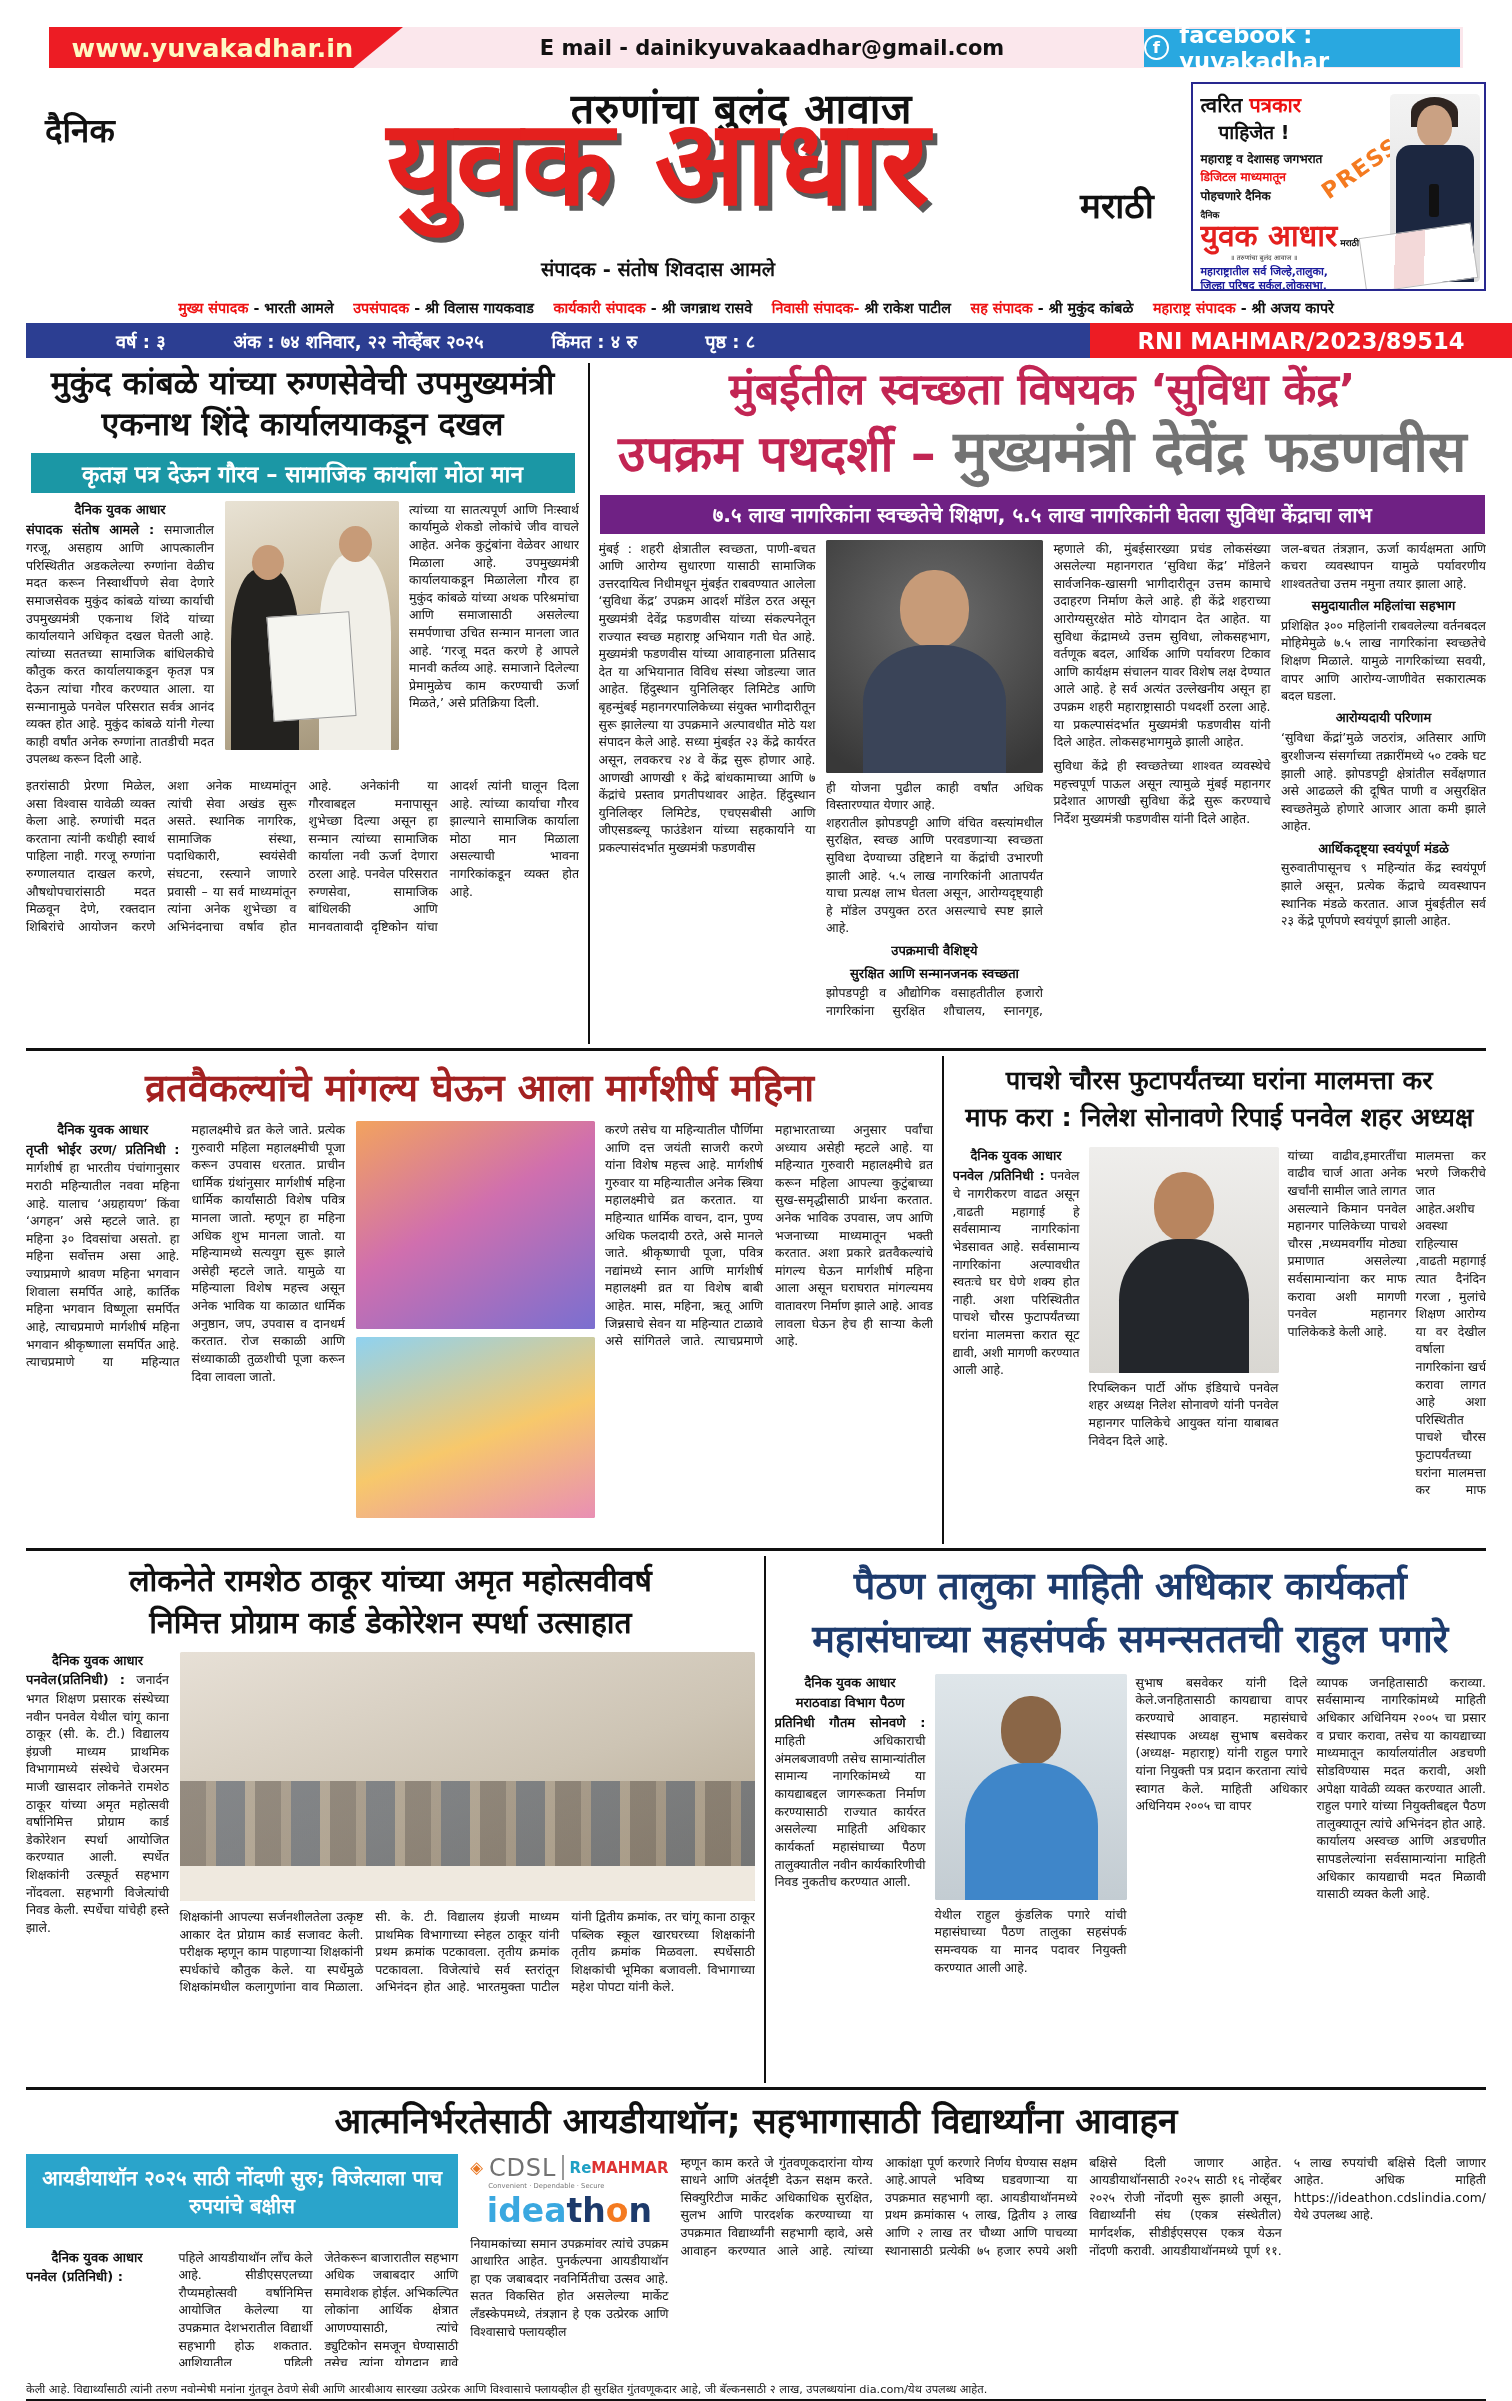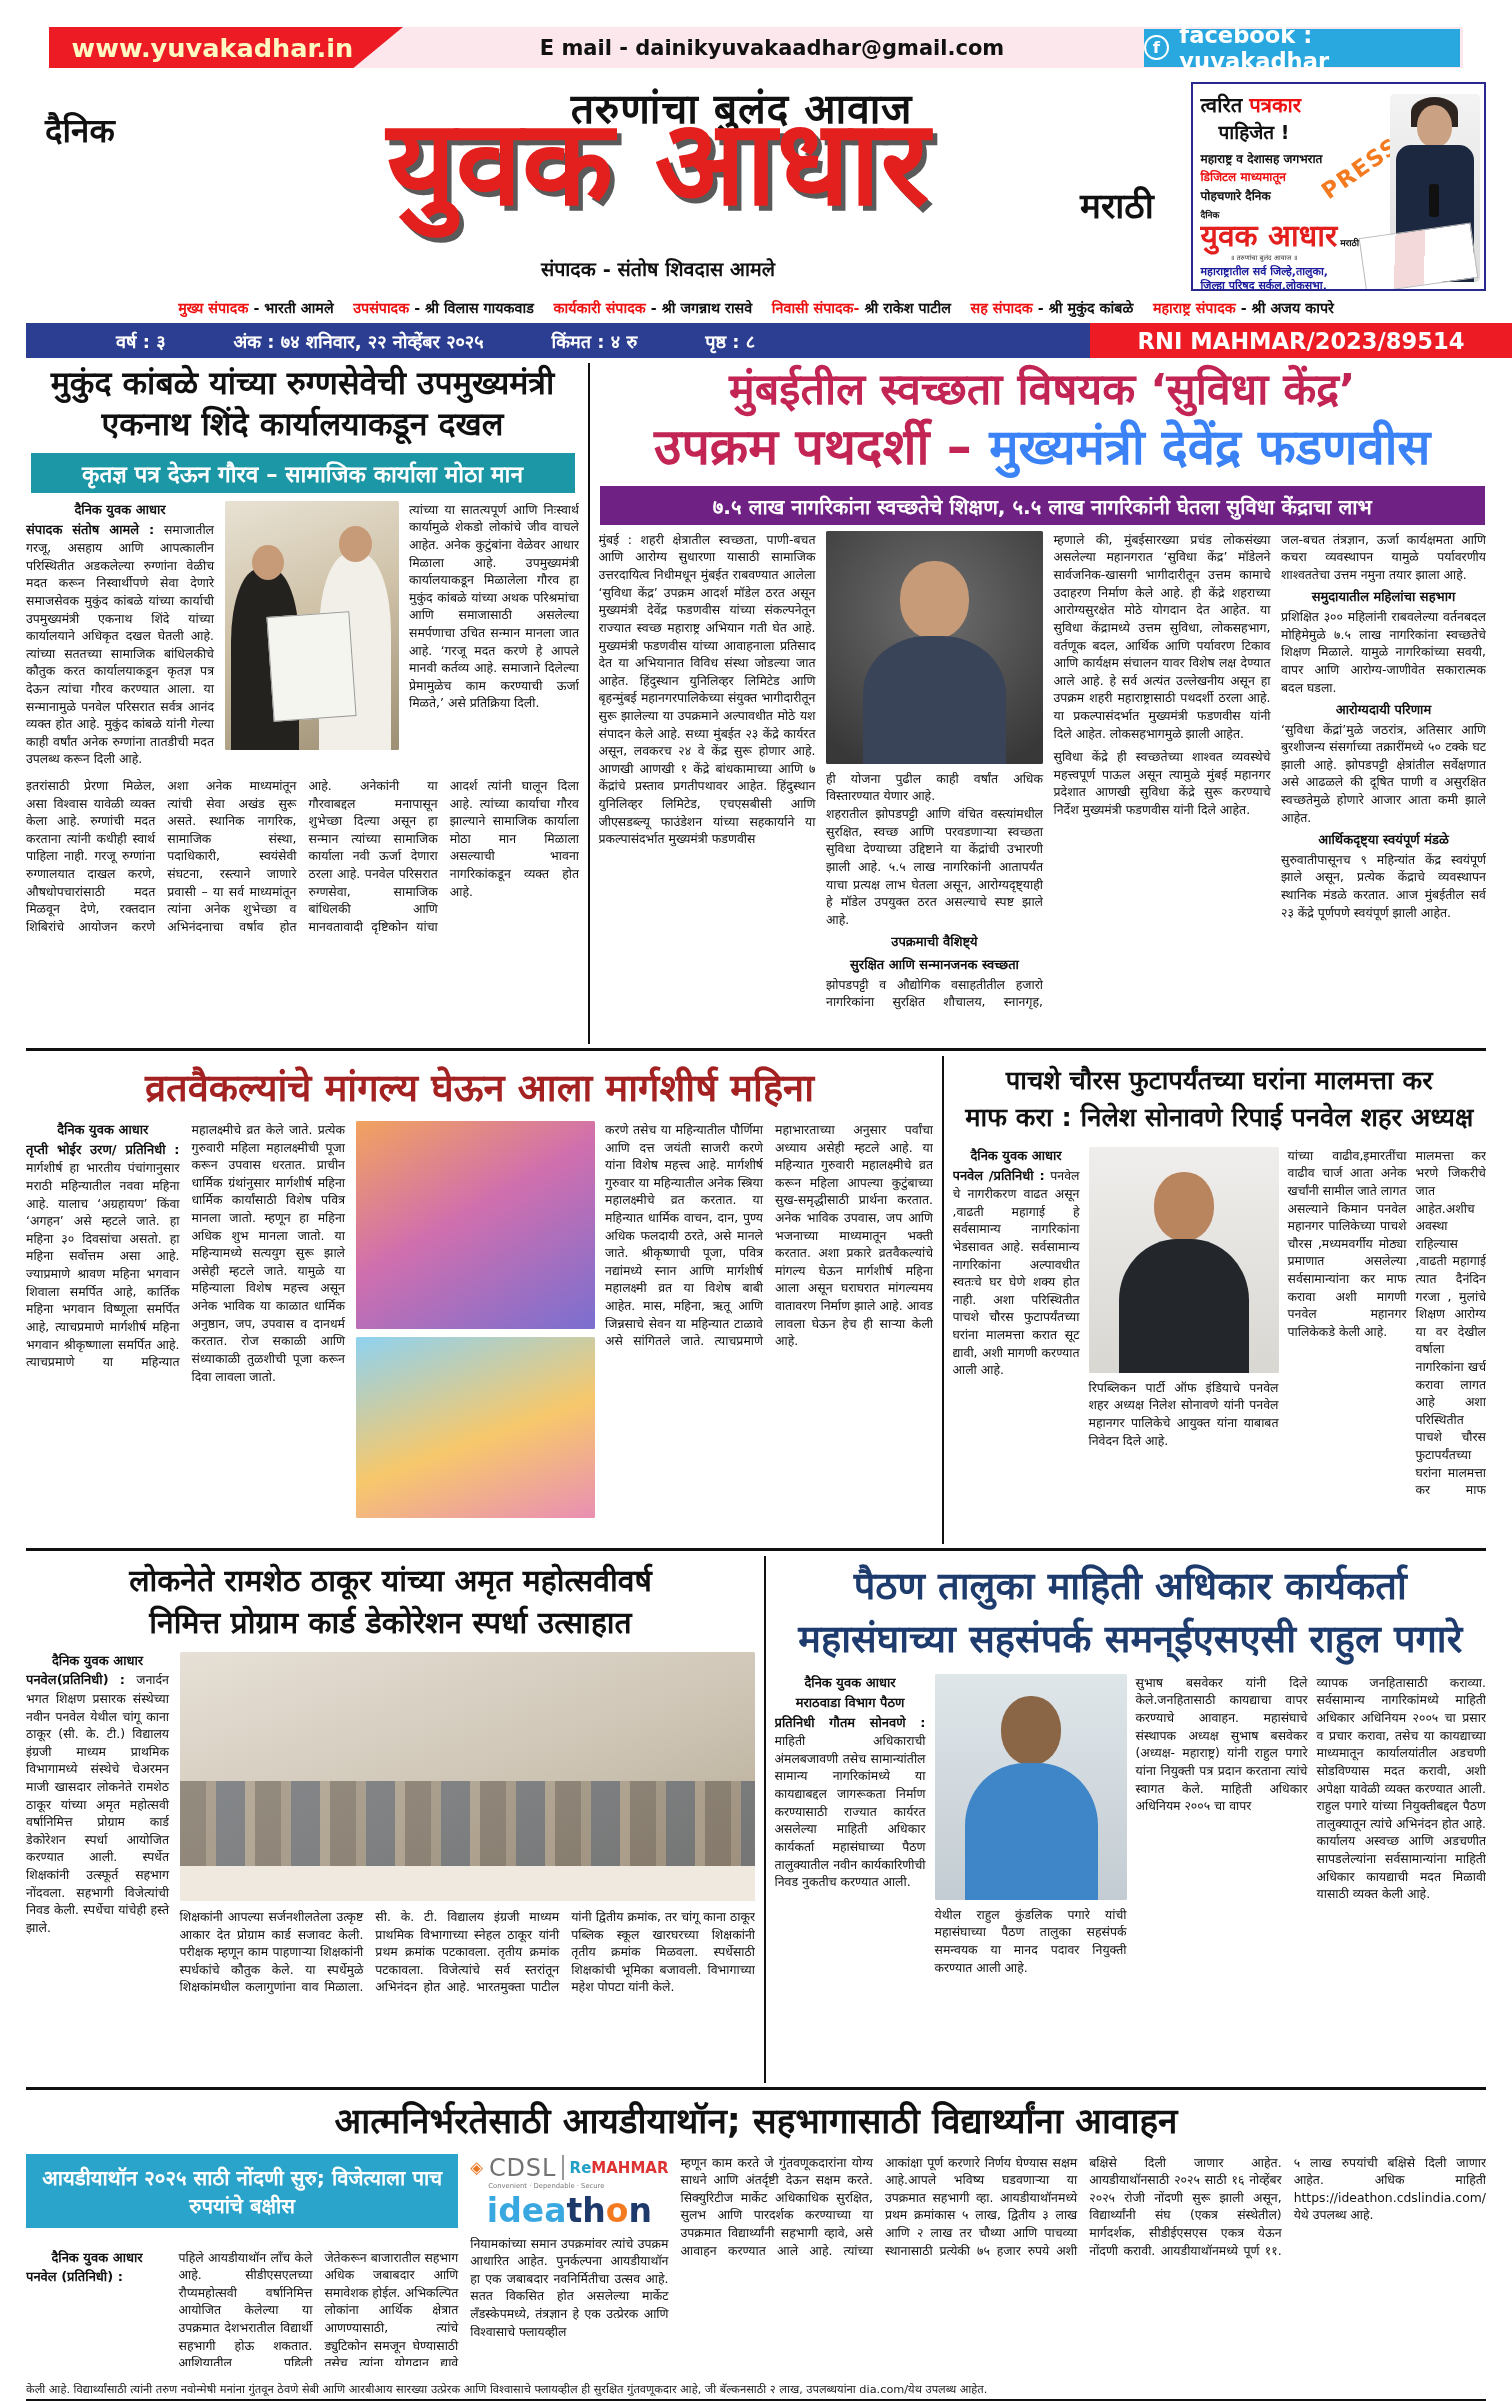--- a/index.html
+++ b/index.html
@@ -86,21 +86,21 @@
   .man1{ position:absolute; left:6px; top:68px; width:68px; height:181px; background:#23221f; border-radius:40% 40% 0 0; }
   .man1h{ left:27px; top:44px; width:32px; height:35px; }
   .man2{ position:absolute; right:7.5px; top:53px; width:72px; height:196px; background:#f1efe8; border-radius:40% 40% 0 0; }
   .man2h{ right:27px; top:25.6px; width:33px; height:36px; }
   .seva-bottom{ margin-top:9px; height:260px; overflow:hidden; }
 
   .art-suvidha{ flex:1; overflow:hidden; }
   .suv-h{ text-align:center; font-weight:900; line-height:1.25; }
   .suv-h .l1{ font-size:43px; color:#c22553; display:block; }
   .suv-h .l2a{ font-size:50px; color:#c22553; }
-  .suv-h .l2b{ font-size:49px; color:#3b82f6; }
+  .suv-h .l2b{ font-size:57px; color:#737373; }
   .suv-strip{ margin:7.5px 1.5px 6px; background:#6f2184; color:#fff; font-weight:900; font-size:20.3px; text-align:center; padding:5.3px 3px; }
   .suv-body{ display:flex; gap:10.5px; height:482px; overflow:hidden; }
   .suv-c{ width:217px; }
   .suv-photo{ width:100%; height:233px; background:radial-gradient(circle at 50% 35%,#6e6e6e,#383838 90%); margin-bottom:6px; }
   .fad-head{ left:50%; margin-left:-35px; top:30px; width:69px; height:78px; background:#c79b78; border-radius:48%; }
   .fad-body{ left:50%; margin-left:-72px; top:105px; width:143px; height:128px; background:#3a4458; }
 
   
   .row2{ height:488px; margin-top:3px; }
   .art-marg{ width:907px; overflow:hidden; }
@@ -363,21 +363,21 @@
             <div class="body-txt cols3">शिक्षकांनी आपल्या सर्जनशीलतेला उत्कृष्ट आकार देत प्रोग्राम कार्ड सजावट केली. परीक्षक म्हणून काम पाहणाऱ्या शिक्षकांनी स्पर्धकांचे कौतुक केले. या स्पर्धेमुळे शिक्षकांमधील कलागुणांना वाव मिळाला. सी. के. टी. विद्यालय इंग्रजी माध्यम प्राथमिक विभागाच्या स्नेहल ठाकूर यांनी प्रथम क्रमांक पटकावला. तृतीय क्रमांक पटकावला. विजेत्यांचे सर्व स्तरांतून अभिनंदन होत आहे. भारतमुक्ता पाटील यांनी द्वितीय क्रमांक, तर चांगू काना ठाकूर पब्लिक स्कूल खारघरच्या शिक्षकांनी तृतीय क्रमांक मिळवला. स्पर्धेसाठी शिक्षकांची भूमिका बजावली. विभागाच्या महेश पोपटा यांनी केले.</div>
           </div>
         </div>
       </div>
 
       <div class="vdiv"></div>
 
       <div class="art-pai">
         <div class="pai-h">
           <div>पैठण तालुका माहिती अधिकार कार्यकर्ता</div>
-            <div>महासंघाच्या  सहसंपर्क समन्ईएसएसी राहुल पगारे</div>
+            <div>महासंघाच्या  सहसंपर्क समन्सततची राहुल पगारे</div>
         </div>
         <div class="pai-body">
           <div class="pai-c1 body-txt">
             <div class="byline">दैनिक युवक आधार</div>
             <div class="byline">मराठवाडा विभाग पैठण</div>
             <span class="byline2">प्रतिनिधी गौतम सोनवणे : </span><span>माहिती अधिकाराची अंमलबजावणी तसेच सामान्यांतील सामान्य नागरिकांमध्ये या कायद्याबद्दल जागरूकता निर्माण करण्यासाठी राज्यात कार्यरत असलेल्या माहिती अधिकार कार्यकर्ता महासंघाच्या पैठण तालुक्यातील नवीन कार्यकारिणीची निवड नुकतीच करण्यात आली.</span>
           </div>
           <div class="pai-pcol body-txt">
             <div class="photo pai-photo">
               <div class="ph-head rah-head"></div>

